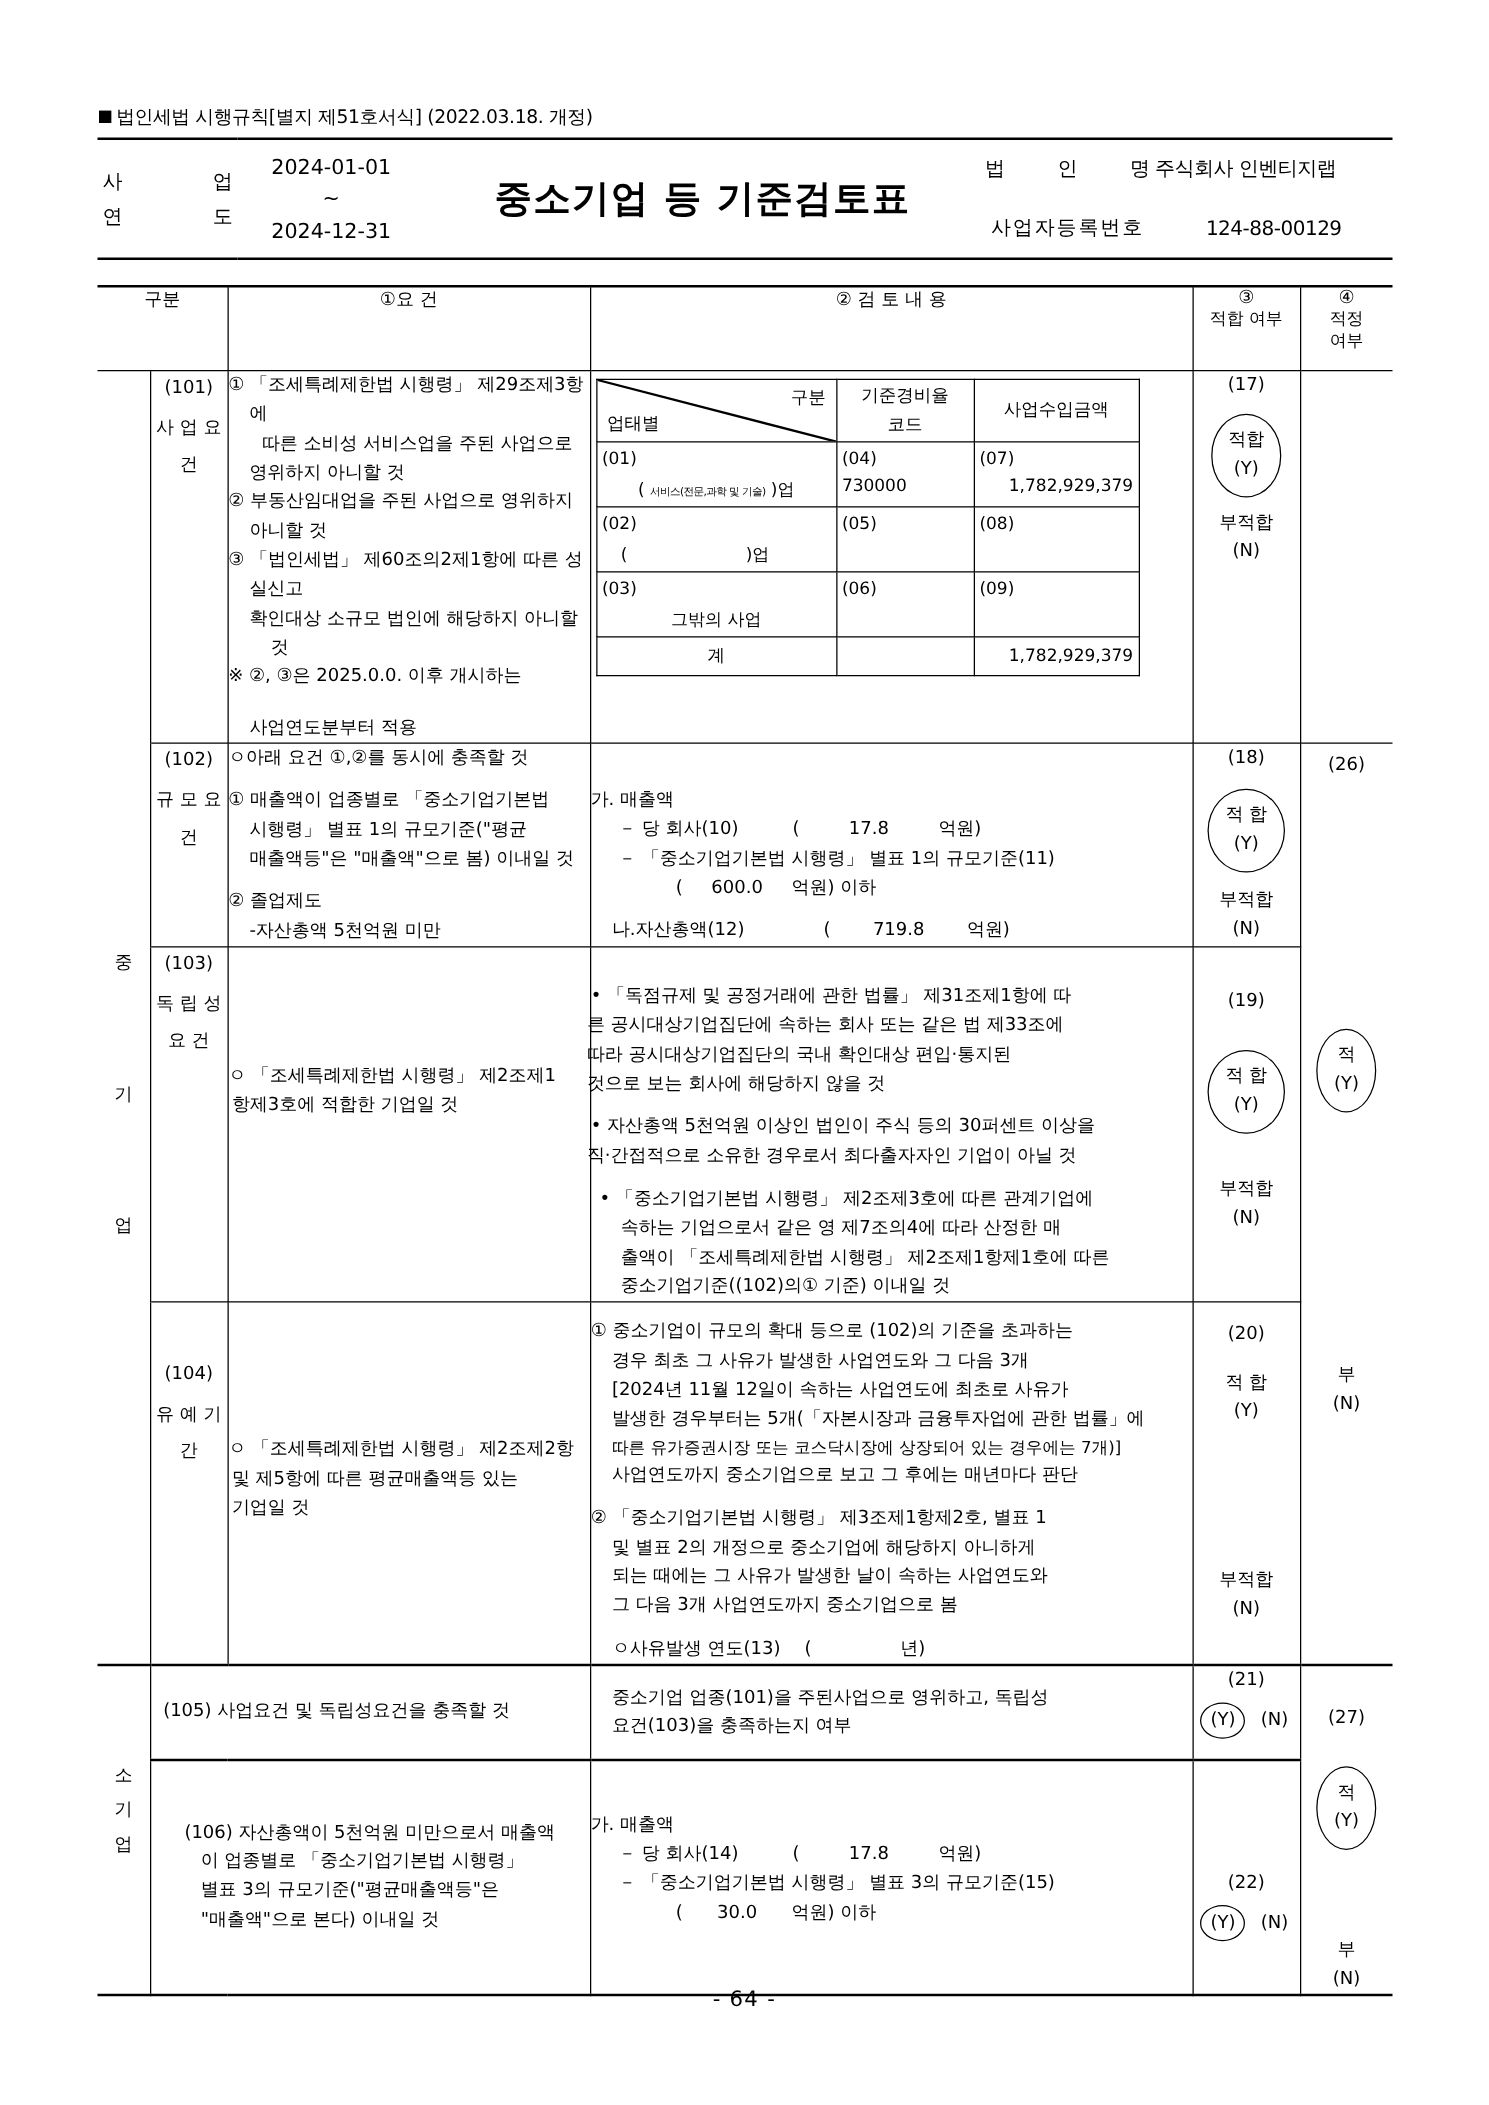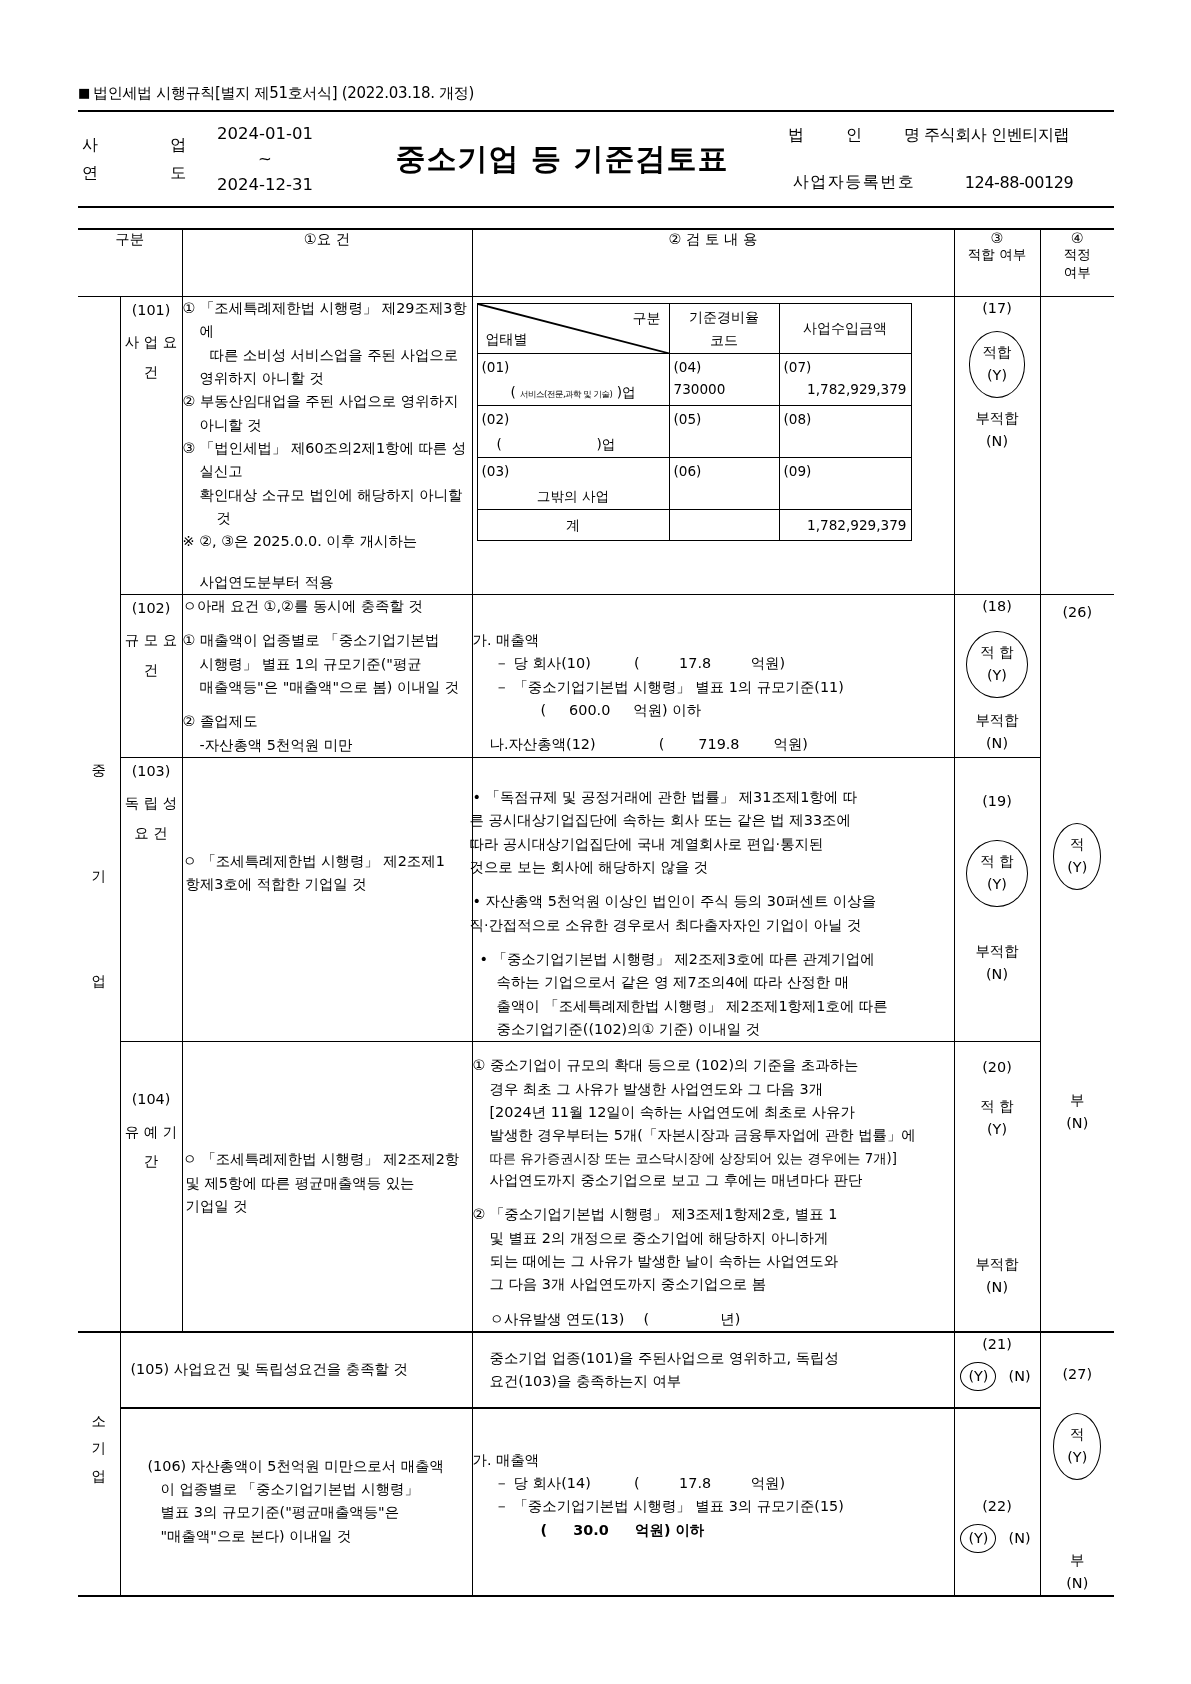--- a/index.html
+++ b/index.html
@@ -392,21 +392,21 @@
         <div>(103)</div>
         <span class="vtxt">독 립 성 요 건</span>
       </td>
       <td class="reqcol" style="padding-top:92px;">
         <span class="ind">ㅇ 「조세특례제한법 시행령」 제2조제1</span>
         <span class="ind" style="padding-left:20px;">항제3호에 적합한 기업일 것</span>
       </td>
       <td class="revcol" style="padding-top:28px;">
         <span class="ind">• 「독점규제 및 공정거래에 관한 법률」 제31조제1항에 따</span>
         <span class="ind" style="padding-left:14px;">른 공시대상기업집단에 속하는 회사 또는 같은 법 제33조에</span>
-        <span class="ind" style="padding-left:14px;">따라 공시대상기업집단에 국내 계열회사로 편입·통지된</span>
+        <span class="ind" style="padding-left:14px;">따라 공시대상기업집단의 국내 확인대상 편입·통지된</span>
         <span class="ind" style="padding-left:14px;">것으로 보는 회사에 해당하지 않을 것</span>
         <span class="blank"></span>
         <span class="ind">• 자산총액 5천억원 이상인 법인이 주식 등의 30퍼센트 이상을</span>
         <span class="ind" style="padding-left:14px;">직·간접적으로 소유한 경우로서 최다출자자인 기업이 아닐 것</span>
         <span class="blank"></span>
         <span class="ind" style="padding-left:24px;">• 「중소기업기본법 시행령」 제2조제3호에 따른 관계기업에</span>
         <span class="ind" style="padding-left:24px;text-indent:0;">속하는 기업으로서 같은 영 제7조의4에 따라 산정한 매</span>
         <span class="ind" style="padding-left:24px;text-indent:0;">출액이 「조세특례제한법 시행령」 제2조제1항제1호에 따른</span>
         <span class="ind" style="padding-left:24px;text-indent:0;">중소기업기준((102)의① 기준) 이내일 것</span>
       </td>
@@ -524,33 +524,34 @@
       <td class="revcol thickT" style="padding-top:40px;">
         <span class="ind">가. 매출액</span>
         <span class="ind" style="padding-left:22px;text-indent:0;">
           <span>－ 당 회사(14)</span>
           <span style="display:inline-block;width:34px;"></span>
           <span>(</span>
           <span style="display:inline-block;width:102px;text-align:center;">17.8</span>
           <span>억원)</span>
         </span>
         <span class="ind" style="padding-left:22px;text-indent:0;">－ 「중소기업기본법 시행령」 별표 3의 규모기준(15)</span>
-        <span class="ind" style="padding-left:68px;text-indent:0;font-weight:bold;">
+        <span class="ind" style="padding-left:68px;text-indent:0;">
           <span>(</span>
           <span style="display:inline-block;width:78px;text-align:center;">30.0</span>
           <span>억원) 이하</span>
         </span>
       </td>
       <td class="fitcol thickT">
         <div style="height:86px"></div>
         <div>(22)</div>
         <div style="height:8px"></div>
         <div>
           <span class="ring">(Y)</span>
           <span style="display:inline-block;width:6px;"></span>
           <span>(N)</span>
         </div>
       </td>
     </tr>
   </tbody>
     </table>
 
+  <div class="pagenum">- 64 -</div>
 </div>
 
 </body></html>

